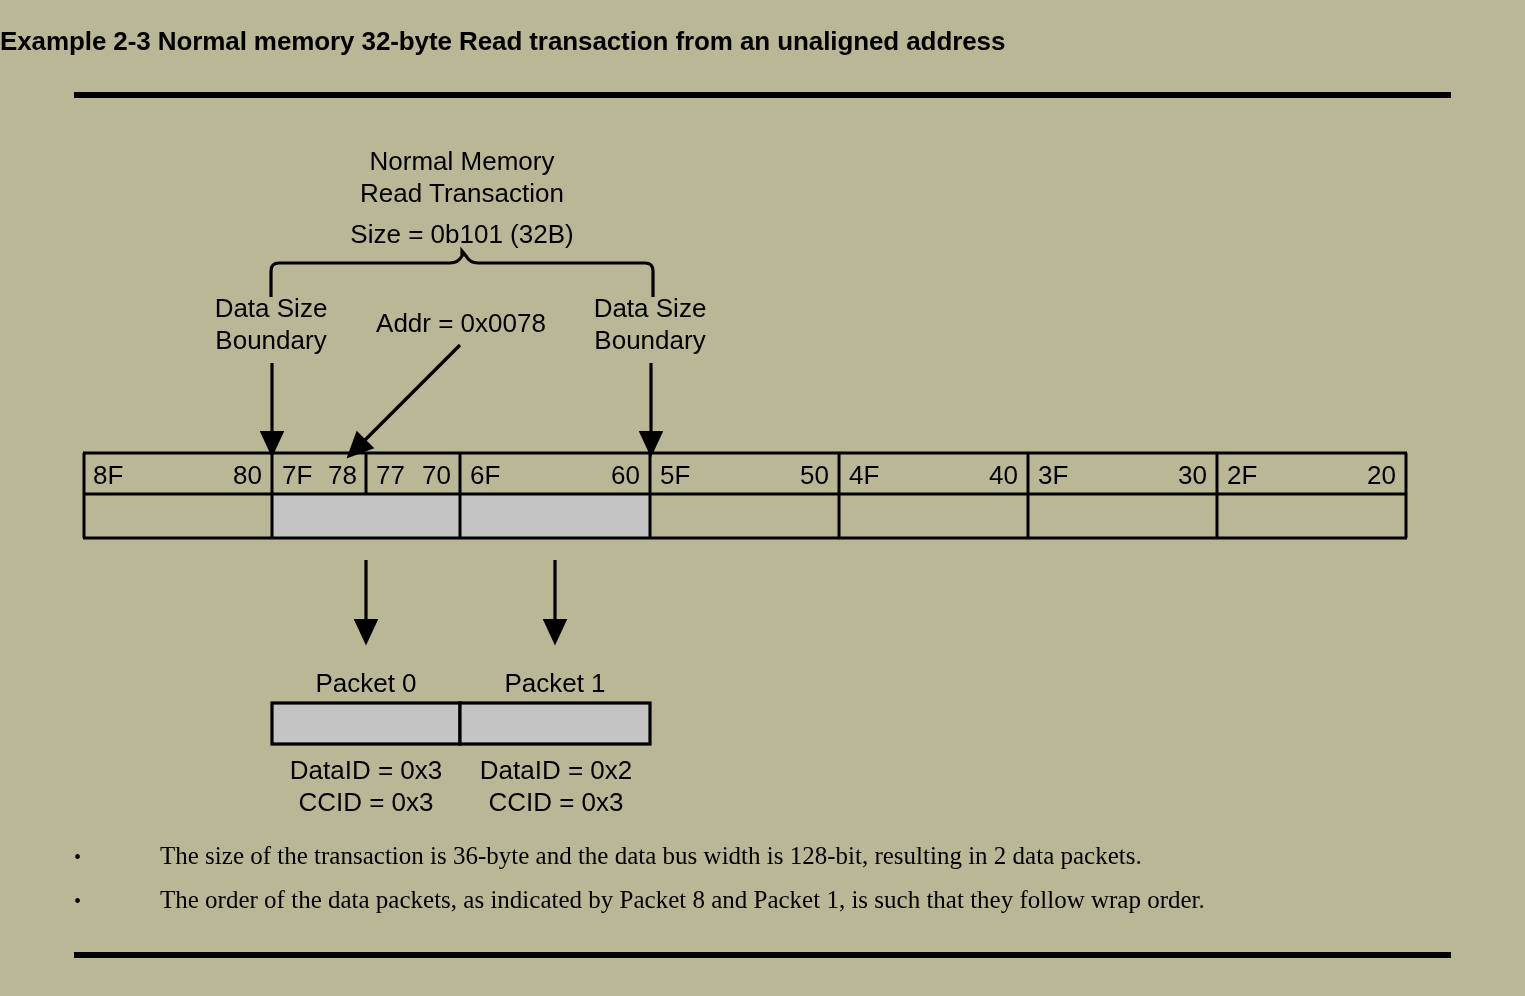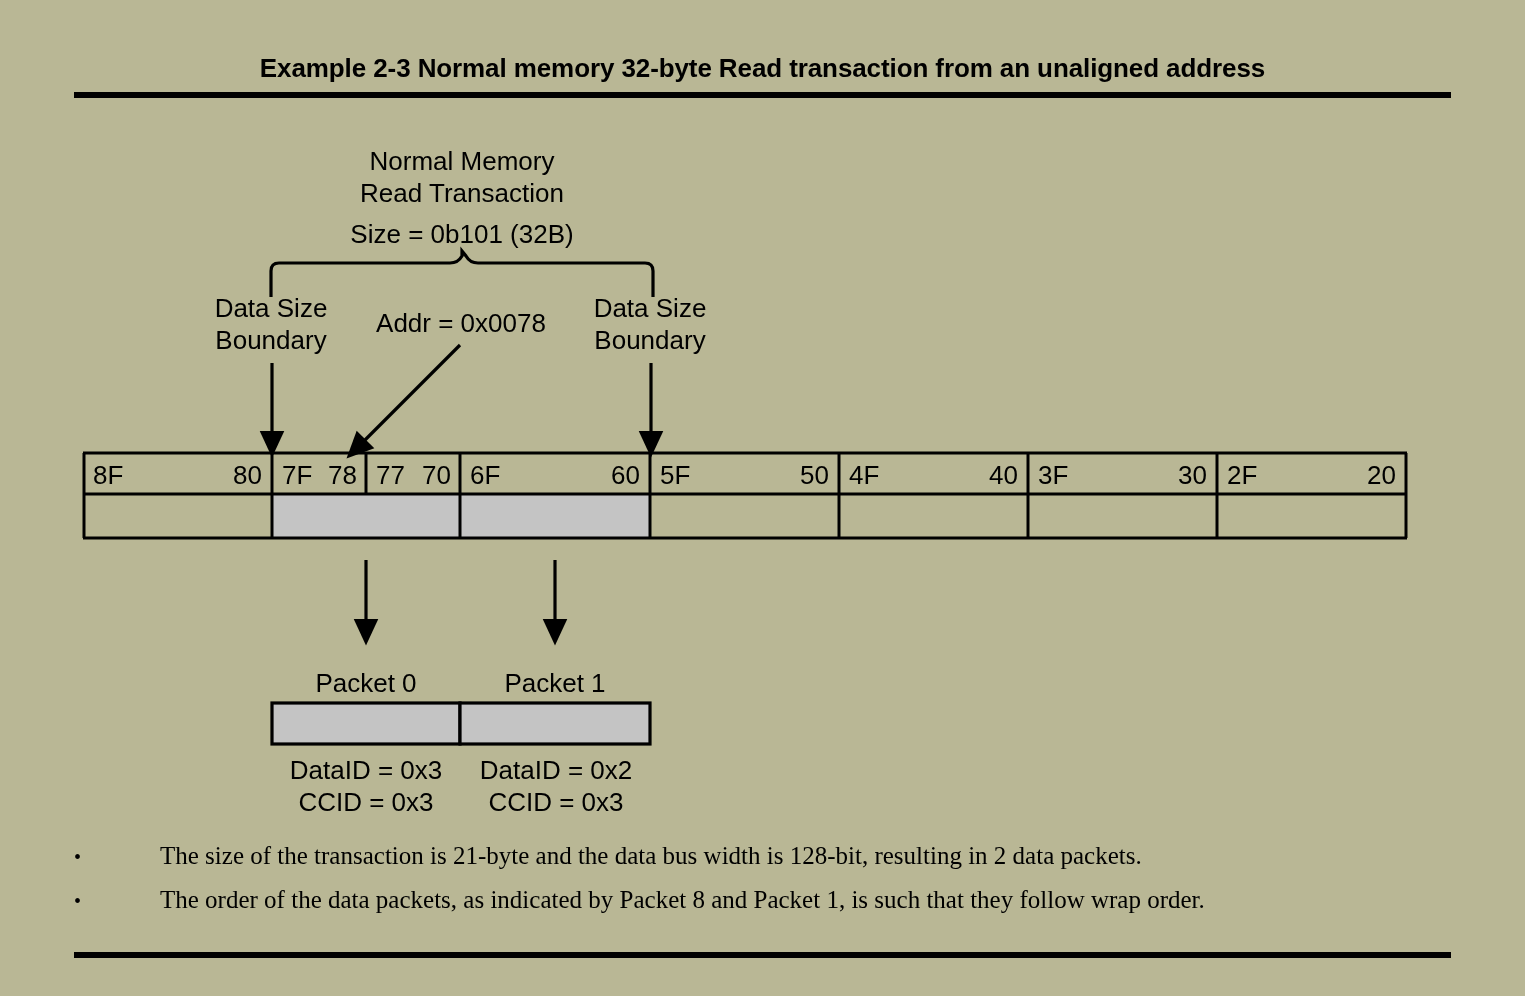--- a/index.html
+++ b/index.html
@@ -18,27 +18,26 @@
     position: absolute;
     left: 0; top: 0;
     width: 1525px;
     height: 996px;
   }
   .title {
     position: absolute;
     left: 0;
     top: 26px;
     width: 1525px;
-    text-align: center;
+    text-align: left;
     font-family: "Liberation Sans", sans-serif;
     font-weight: bold;
     font-size: 26px;
     color: #000;
     letter-spacing: -0.1px;
-    margin-top: 27px;
   }
   .rule {
     position: absolute;
     left: 74px;
     width: 1377px;
     height: 6px;
     background: #000;
   }
   .rule.top { top: 92px; }
   .rule.bottom { top: 952px; }
@@ -180,21 +179,21 @@
 
     <text class="pkt" x="366" y="779" text-anchor="middle">DataID = 0x3</text>
     <text class="pkt" x="366" y="811" text-anchor="middle">CCID = 0x3</text>
     <text class="pkt" x="556" y="779" text-anchor="middle">DataID = 0x2</text>
     <text class="pkt" x="556" y="811" text-anchor="middle">CCID = 0x3</text>
   </svg>
 
   <div class="bullets">
     <div class="bullet-row">
       <span class="bullet-dot">•</span>
-      <span class="bullet-text">The size of the transaction is 21-byte and the data bus width is 128-bit, resulting in 2 data packets.</span>
+      <span class="bullet-text">The size of the transaction is 36-byte and the data bus width is 128-bit, resulting in 2 data packets.</span>
     </div>
     <div class="bullet-row">
       <span class="bullet-dot">•</span>
       <span class="bullet-text">The order of the data packets, as indicated by Packet 8 and Packet 1, is such that they follow wrap order.</span>
     </div>
   </div>
 
   <div class="rule bottom"></div>
 
 </div>

